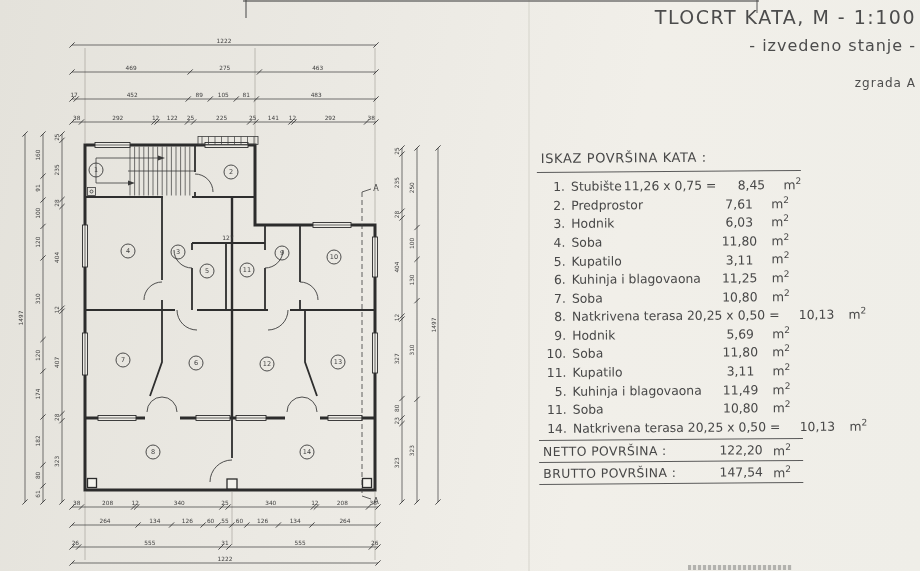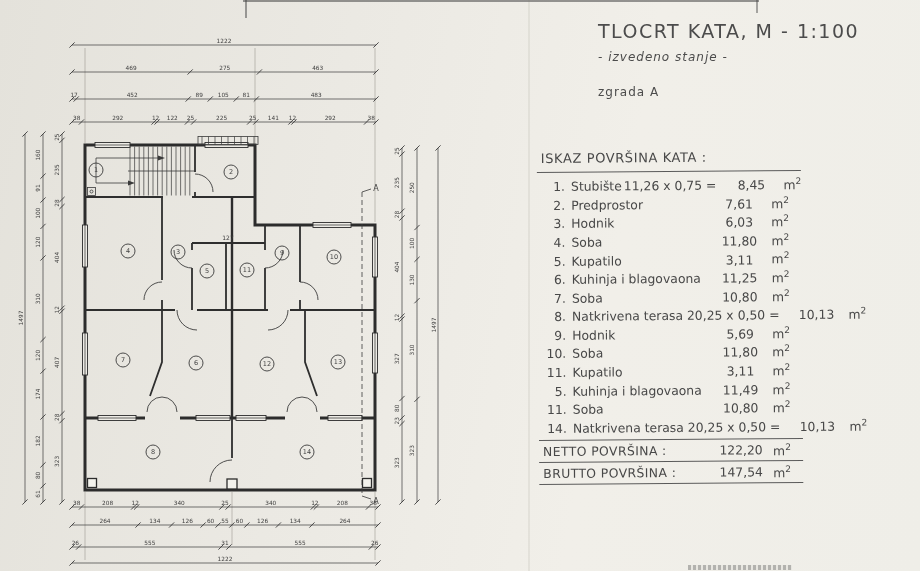--- a/index.html
+++ b/index.html
@@ -1,22 +1,22 @@
 <!DOCTYPE html>
 <html><head>
 <meta charset="utf-8">
 <style>
   html,body{margin:0;padding:0;background:#d8d6d0;}
   #page{position:relative;width:920px;height:571px;overflow:hidden;
         background:linear-gradient(100deg,#e4e2db 0%,#ebe9e3 35%,#f1efe9 65%,#efeee8 100%);
         font-family:"DejaVu Sans",sans-serif;color:#474747;}
   
-  .title-block{position:absolute;left:598px;top:20px;width:318px;text-align:left;color:#4c4c4c;}
+  .title-block{position:absolute;left:598px;top:6px;width:318px;text-align:right;color:#4c4c4c;}
   .t1{font-size:19px;letter-spacing:1.5px;white-space:nowrap;}
-  .t2{font-size:12px;margin-top:8px;letter-spacing:1px;font-style:italic;}
+  .t2{font-size:16px;margin-top:8px;letter-spacing:1px;}
   .t3{font-size:12px;margin-top:21px;letter-spacing:1px;}
   
   .area-table{position:absolute;left:538px;top:148px;width:264px;font-size:12.4px;color:#484848;
               transform:rotate(-0.45deg);}
   .hdr{font-size:13px;letter-spacing:.6px;padding:2px 0 6px 4px;border-bottom:1.6px solid #5a5a5a;}
   .rows{padding-top:5px;}
   .row{display:flex;height:18.6px;align-items:baseline;padding-left:2px;}
   .num{width:26px;text-align:right;padding-right:6px;flex:none;}
   .lbl{white-space:nowrap;flex:none;}
   .fill{flex:1;min-width:2px;}

